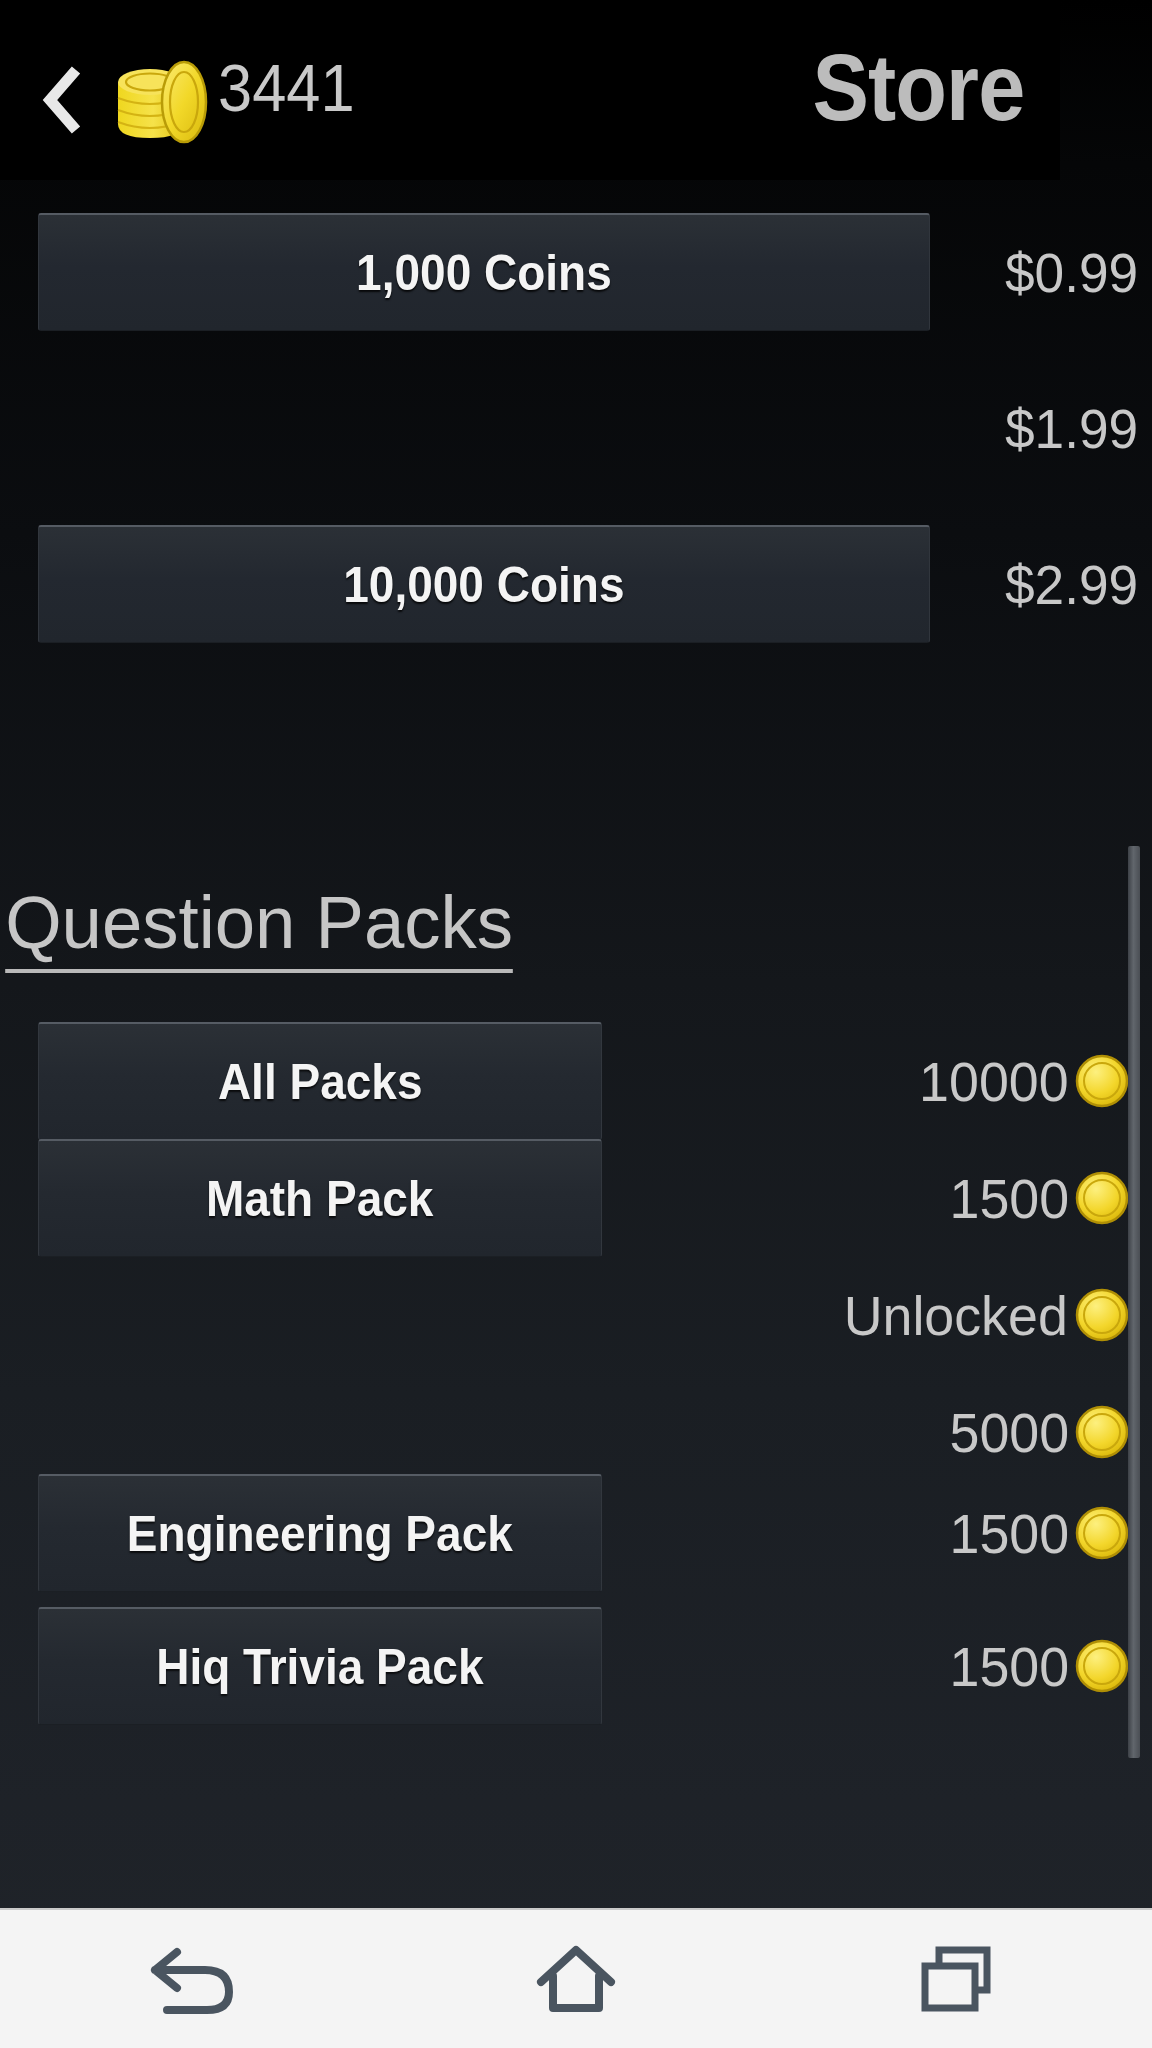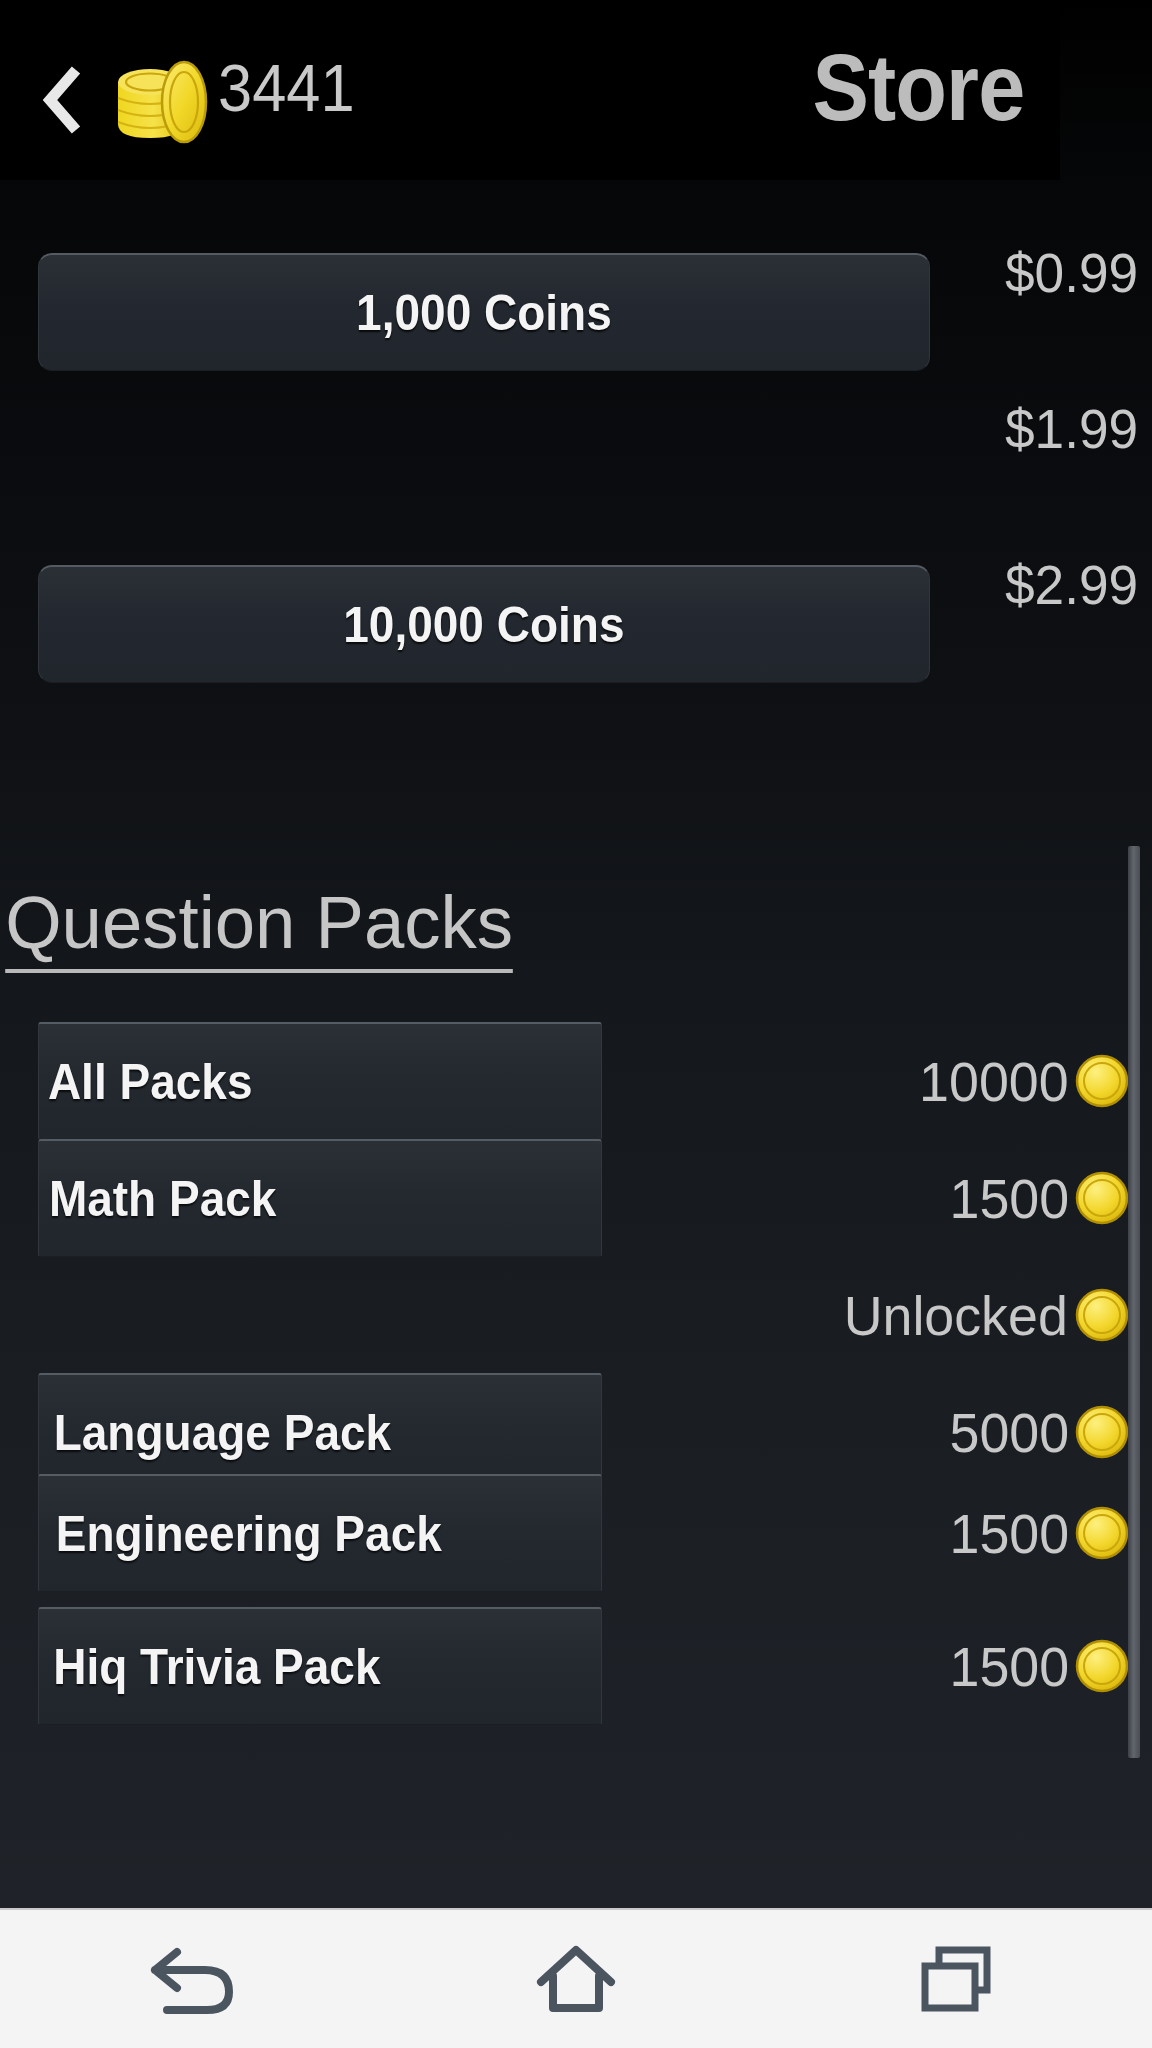--- a/index.html
+++ b/index.html
@@ -48,22 +48,22 @@
   .coin-row {
     position:absolute; left:0; width:1152px; height:118px;
   }
   .coin-btn {
     position:absolute; left:38px; top:0; width:892px; height:118px;
     background:linear-gradient(to bottom,#2b3036 0%,#232830 45%,#21262d 100%);
     border-top:2px solid #555b63;
     border-left:1px solid #31363d;
     border-right:1px solid #31363d;
     border-bottom:1px solid #1b1f24;
-    border-radius:14px;
-    display:flex; align-items:center; justify-content:center;margin-top:40px;
+    border-radius:3px;
+    display:flex; align-items:center; justify-content:center;
   }
   .coin-btn-label {
     font-size:50px; font-weight:700; color:#f4f4f4;
     font-family:"Liberation Sans Narrow","Liberation Sans",sans-serif;
     transform:scaleX(0.92);
     text-shadow:0 2px 2px rgba(0,0,0,0.8);
   }
   .coin-price {
     position:absolute; right:14px; top:0; height:118px;
     display:flex; align-items:center;
@@ -95,21 +95,21 @@
     position:absolute; left:0; width:1152px; height:118px;
   }
   .pack-btn {
     position:absolute; left:38px; top:0; width:564px; height:118px;
     background:linear-gradient(to bottom,#2b3036 0%,#242930 45%,#21262d 100%);
     border-top:2px solid #565c64;
     border-left:1px solid #32373e;
     border-right:1px solid #32373e;
     border-bottom:1px solid #1b1f24;
     border-radius:3px;
-    display:flex; align-items:center; justify-content:flex-start;
+    display:flex; align-items:center; justify-content:center;
   }
   .pack-btn.disabled {
     background:linear-gradient(to bottom,#343941 0%,#2c3138 45%,#282d34 100%);
     border-top:2px solid #4c525a;
     border-left:1px solid #3a3f46;
     border-right:1px solid #3a3f46;
   }
   .pack-btn-label {
     font-size:50px; font-weight:700; color:#f4f4f4;
     font-family:"Liberation Sans Narrow","Liberation Sans",sans-serif;
@@ -258,23 +258,20 @@
       <div class="pack-price-wrap">
         <span class="pack-price">Unlocked</span>
         <svg class="coin-dot" viewBox="0 0 56 56">
           <circle cx="28" cy="28" r="25" fill="url(#cg0)" stroke="#b08f05" stroke-width="2.5"></circle>
           <circle cx="28" cy="28" r="18" fill="none" stroke="#c9a70c" stroke-width="2"></circle>
         </svg>
       </div>
     </div>
 
     <div class="pack-row" style="top:351px">
-      <div class="pack-btn">
-        <span class="pack-btn-label">Language Pack</span>
-      </div>
       <div class="pack-price-wrap">
         <span class="pack-price">5000</span>
         <svg class="coin-dot" viewBox="0 0 56 56">
           <circle cx="28" cy="28" r="25" fill="url(#cg0)" stroke="#b08f05" stroke-width="2.5"></circle>
           <circle cx="28" cy="28" r="18" fill="none" stroke="#c9a70c" stroke-width="2"></circle>
         </svg>
       </div>
     </div>
 
     <div class="pack-row" style="top:452px">

